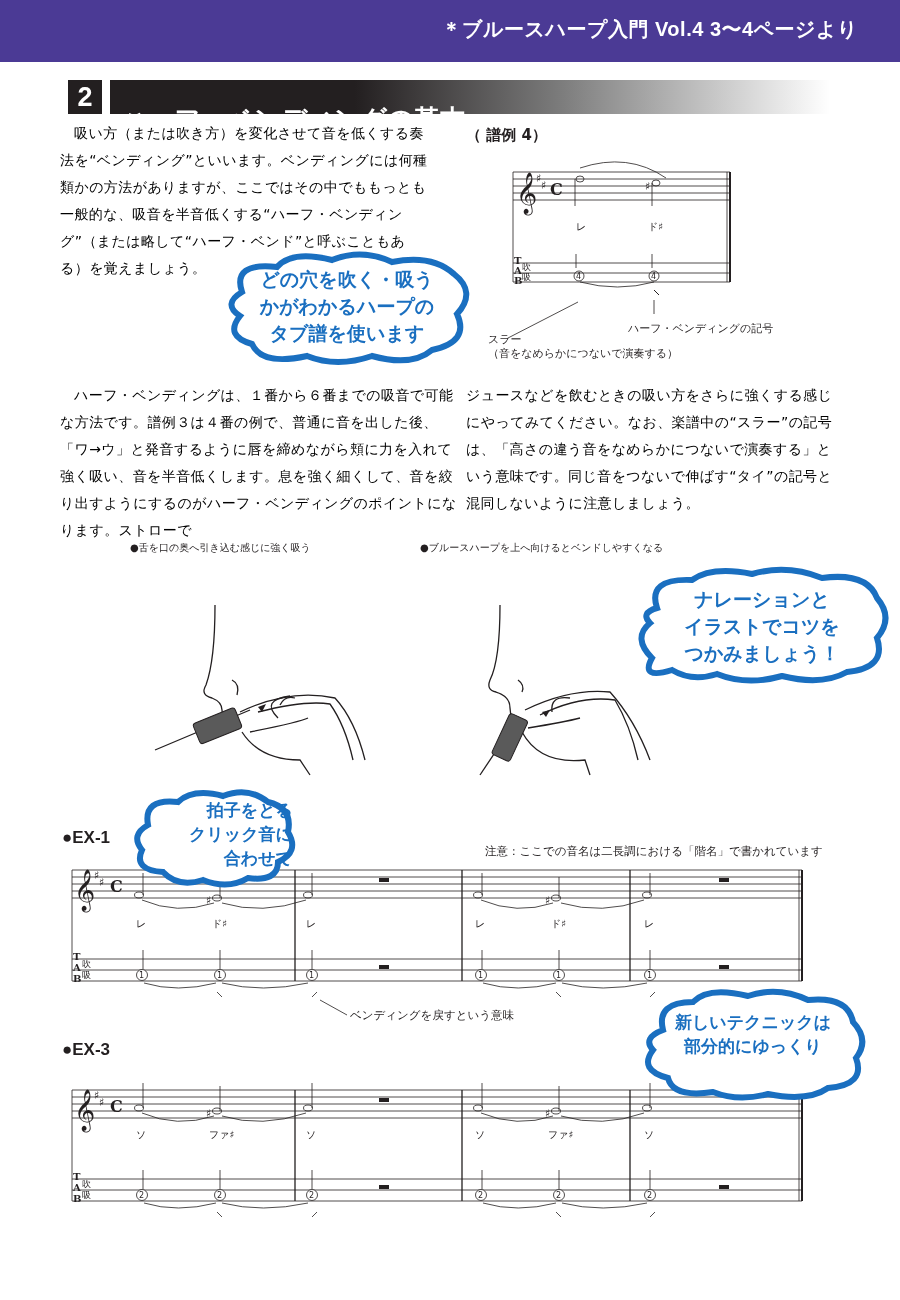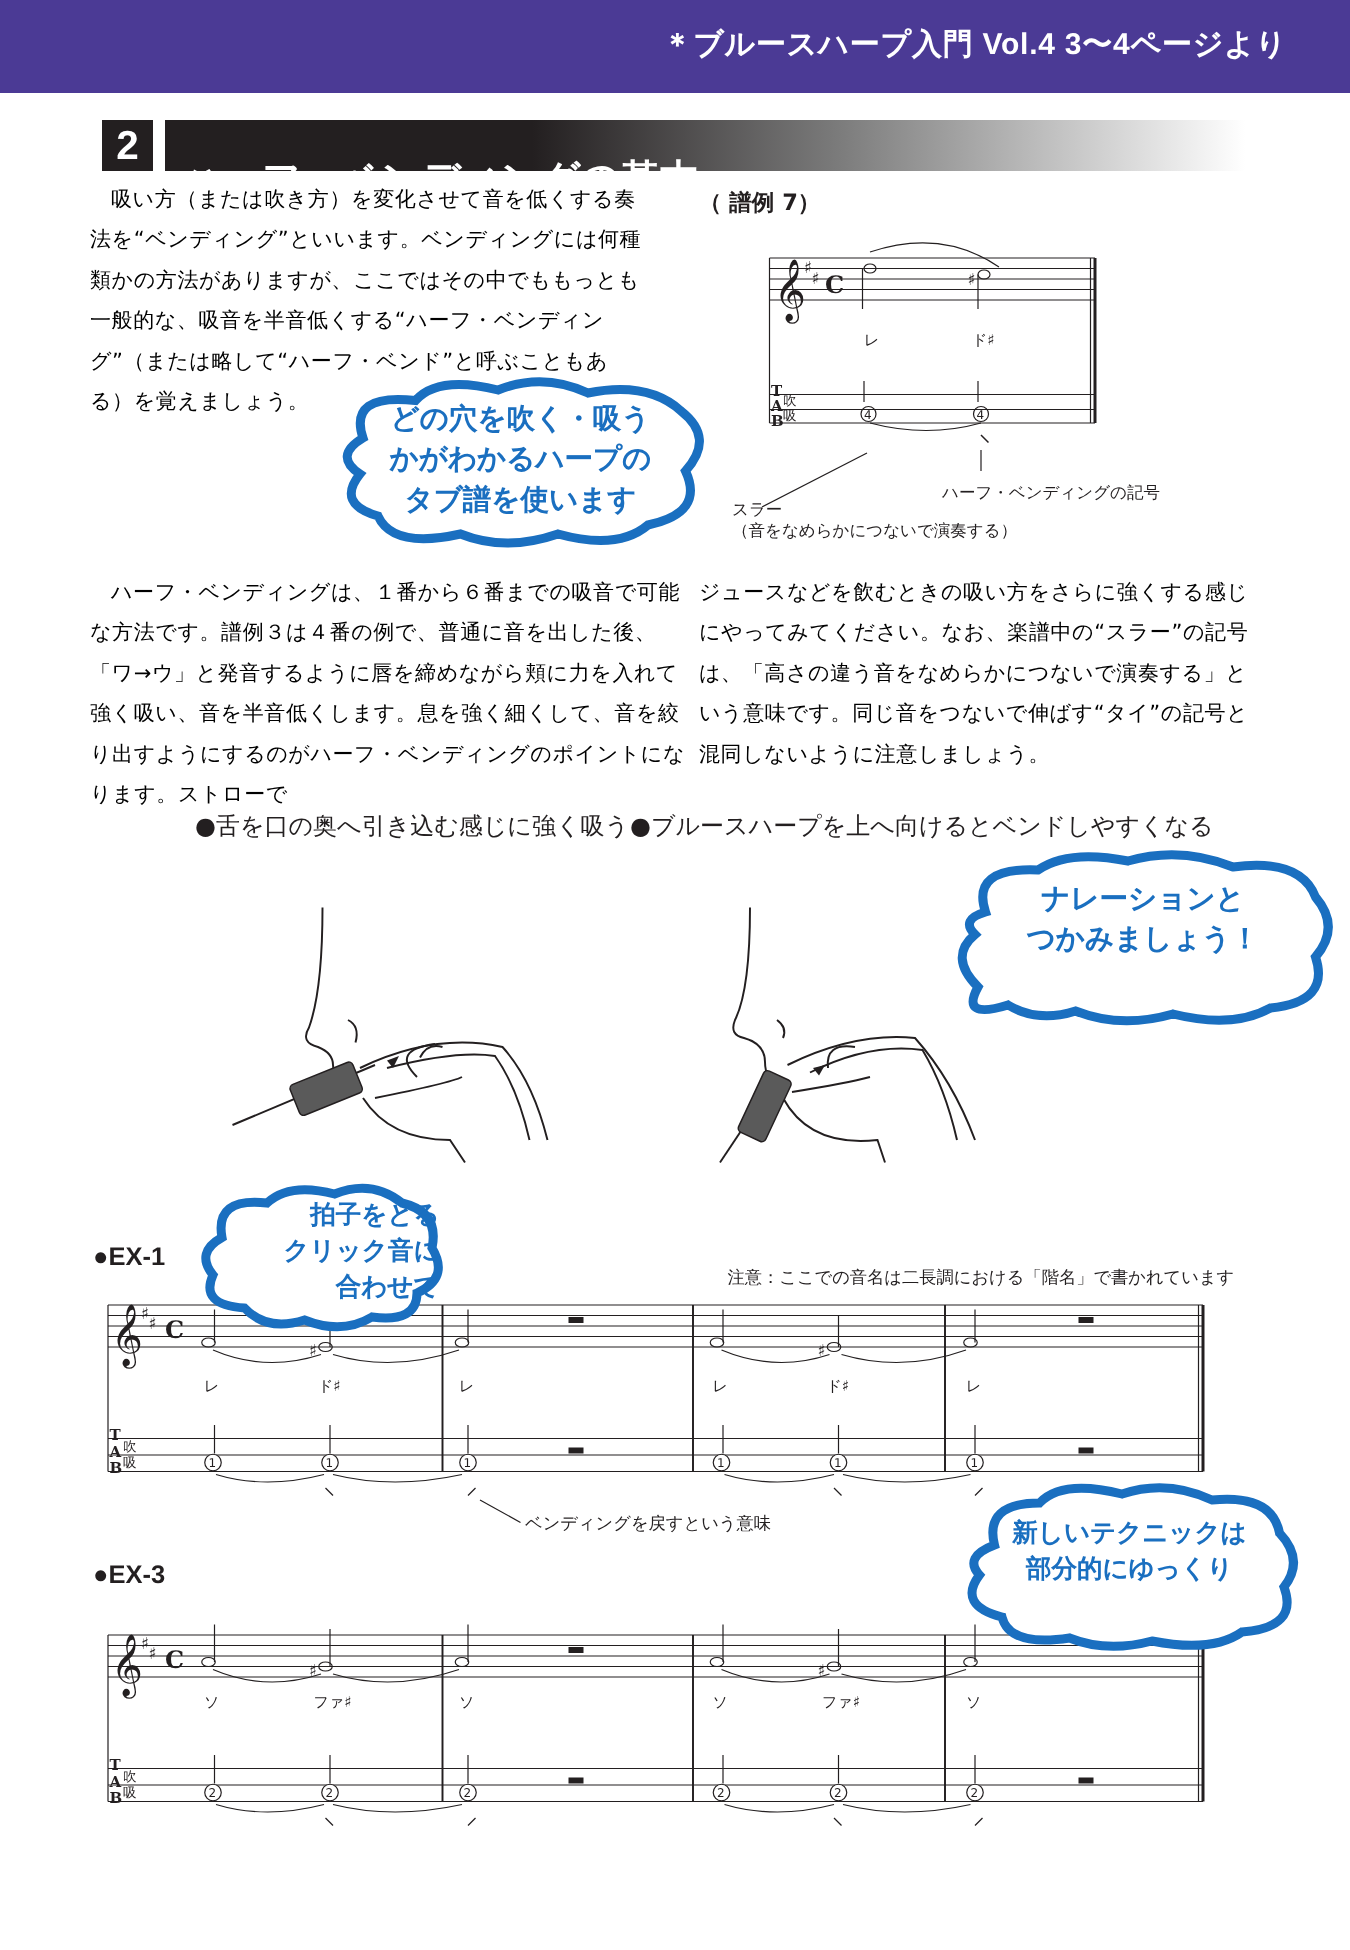--- a/index.html
+++ b/index.html
@@ -17,37 +17,37 @@
   .sec-title { left:122px; top:80px; color:#fff; font-size:26px; font-weight:bold; line-height:34px;
                font-family:"Liberation Sans", sans-serif; white-space:nowrap;margin-top:22px; }
   .para { font-size:14px; line-height:27px; color:#000000; letter-spacing:0.4px; }
   .p1 { left:60px; top:120px; width:372px; text-indent:1em; }
   .p2 { left:60px; top:382px; width:405px; text-indent:1em; }
   .p3 { left:466px; top:382px; width:380px; }
   .fig3-label { left:466px; top:126px; font-size:15px; font-weight:bold; }
   .cap { font-size:11px; color:#231f20; white-space:nowrap; }
   .bubble-text { font-weight:bold; color:#1a6fc0; text-align:center; font-size:19px; line-height:27px;
                  font-family:"DejaVu Sans", sans-serif; }
-  .bullet-cap { font-size:16px; white-space:nowrap; }
+  .bullet-cap { font-size:10px; white-space:nowrap; }
   .ex-label { font-family:"Liberation Sans", sans-serif; font-weight:bold; font-size:17px; white-space:nowrap; }
   svg { position:absolute; overflow:visible; }
 </style>
 </head>
 <body>
 
 <div class="abs topbar"></div>
 <div class="abs topbar-text">＊ブルースハープ入門 Vol.4 3〜4ページより</div>
 
 <div class="abs sec-num">2</div>
 <div class="abs sec-bar"></div>
 <div class="abs sec-title">ハーフ・ベンディングの基本</div>
 
 <div class="abs para p1">吸い方（または吹き方）を変化させて音を低くする奏法を“ベンディング”といいます。ベンディングには何種類かの方法がありますが、ここではその中でももっとも一般的な、吸音を半音低くする“ハーフ・ベンディング”（または略して“ハーフ・ベンド”と呼ぶこともある）を覚えましょう。</div>
 
-<div class="abs fig3-label">（ 譜例 7）</div>
+<div class="abs fig3-label">（ 譜例 4）</div>
 
 <svg style="left:508px;top:160px;" width="230" height="140" viewBox="0 0 230 140">
   <g stroke="#231f20" stroke-width="0.8" fill="none">
     <line x1="5" y1="12" x2="222" y2="12"></line>
       <line x1="5" y1="19" x2="222" y2="19"></line>
     <line x1="5" y1="26" x2="222" y2="26"></line>
       <line x1="5" y1="33" x2="222" y2="33"></line>
     <line x1="5" y1="40" x2="222" y2="40"></line>
     <line x1="5" y1="12" x2="5" y2="122"></line>
     <line x1="219" y1="12" x2="219" y2="122"></line>
@@ -132,20 +132,21 @@
   </g>
   <rect x="30" y="115" width="20" height="45" rx="3" transform="rotate(25 40 137)" fill="#5a5a5a" stroke="#231f20"></rect>
   <polygon points="72,112 80,110 76,117" fill="#231f20"></polygon>
 </svg>
 
 <svg style="left:632px;top:568px;" width="260" height="120" viewBox="0 0 260 120">
   <path d="M25 40 Q15 10 60 12 Q80 -2 120 6 Q155 -4 190 10 Q235 4 245 30 Q262 50 245 70 Q255 100 215 104 Q190 118 150 108 Q115 118 85 106 Q60 114 40 102 Q8 112 20 90 Q0 70 18 55 Q8 45 25 40 Z" fill="#fff" stroke="#1a6fc0" stroke-width="6"></path>
 </svg>
 <div class="abs bubble-text" style="left:642px;top:586px;width:240px;">
   <div>ナレーションと</div>
+  <div>イラストでコツを</div>
   <div>つかみましょう！</div>
 </div>
 
 <div class="abs ex-label" style="left:62px;top:828px;">●EX-1</div>
 <div class="abs cap" style="left:485px;top:844px;font-size:11.5px;">注意：ここでの音名は二長調における「階名」で書かれています</div>
 
 <svg style="left:72px;top:860px;" width="735" height="135" viewBox="0 0 735 135">
   <g stroke="#231f20" stroke-width="0.8" fill="none">
     <line x1="0" y1="10" x2="730" y2="10"></line>
       <line x1="0" y1="17" x2="730" y2="17"></line>

